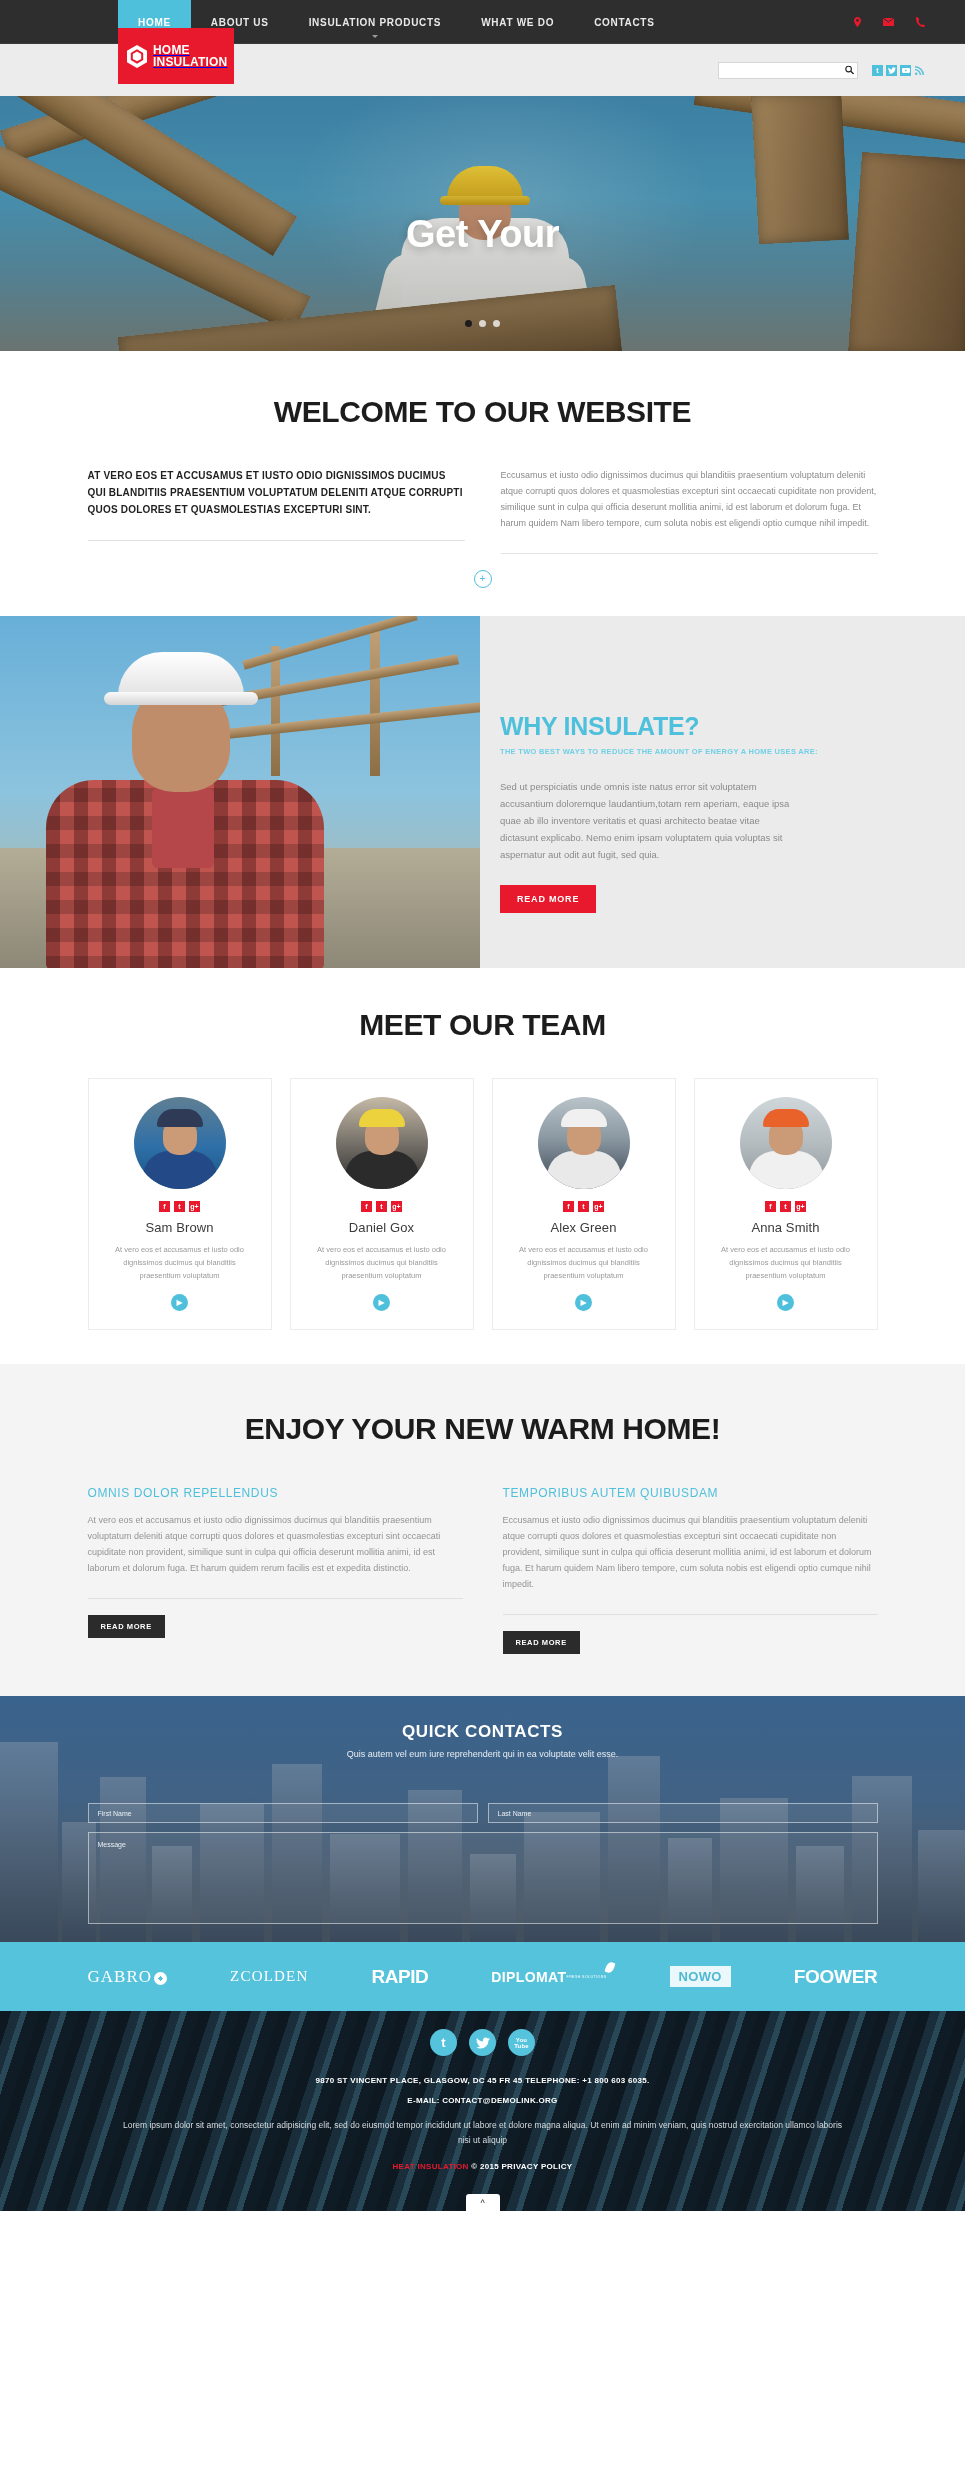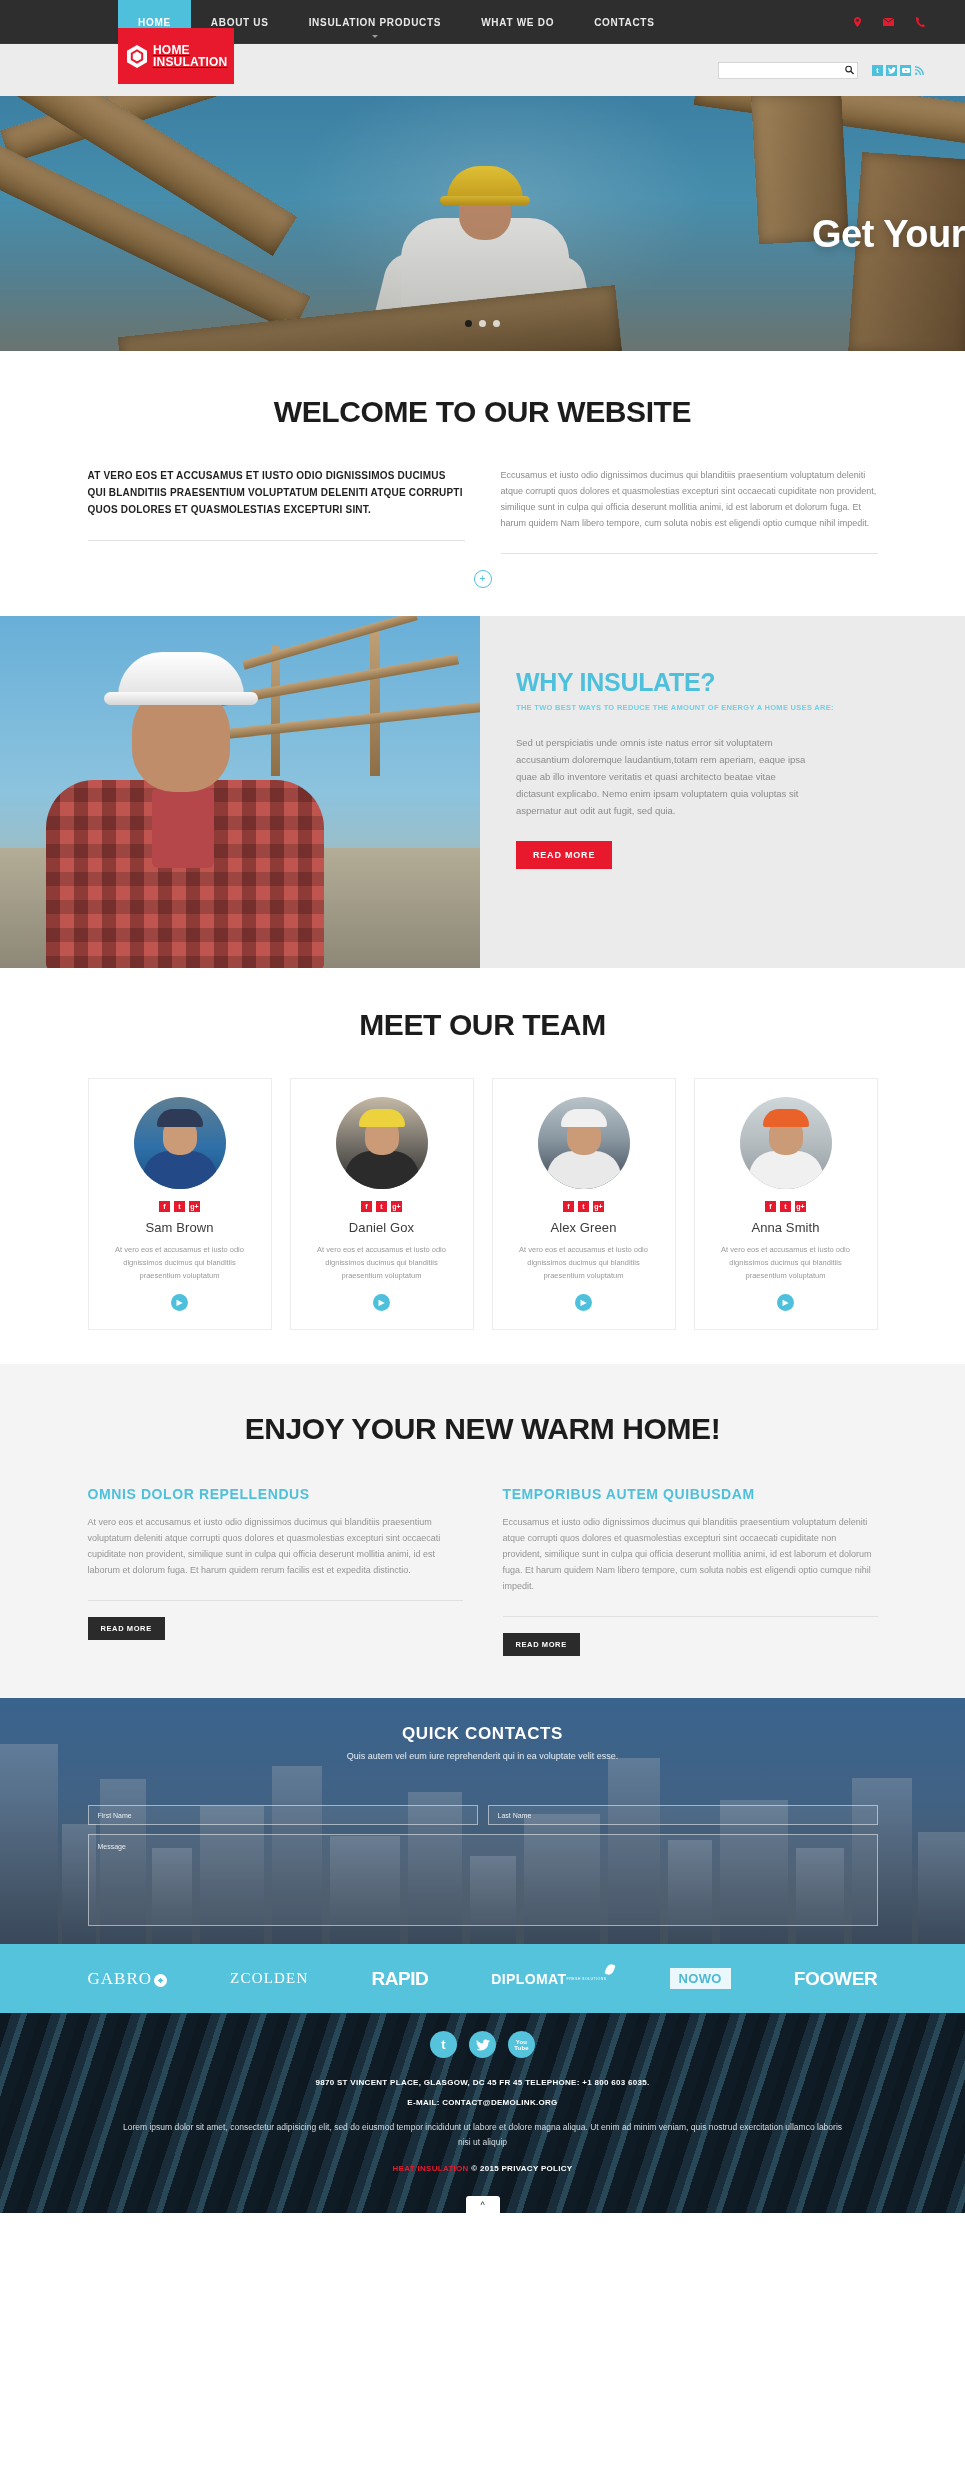--- a/index.html
+++ b/index.html
@@ -104,21 +104,21 @@
             background:#c99372; border-radius:26px 26px 24px 24px; }
   .w-helmet { position:absolute; left:64px; top:22px; width:76px; height:38px;
               background:linear-gradient(180deg,#f2d03a,#d4a81d); border-radius:38px 38px 6px 6px; }
   .w-helmet:after { content:""; position:absolute; left:-7px; bottom:-1px; width:90px; height:9px;
               background:linear-gradient(180deg,#e8c636,#c99c18); border-radius:5px; }
   .w-armL { position:absolute; left:-4px; top:110px; width:60px; height:92px;
             background:linear-gradient(180deg,#efefec,#d9d9d4); border-radius:26px; transform:rotate(14deg); }
   .w-armR { position:absolute; right:-6px; top:112px; width:58px; height:90px;
             background:linear-gradient(180deg,#efefec,#d9d9d4); border-radius:26px; transform:rotate(-12deg); }
   .hero-shade { position:absolute; inset:0; background:linear-gradient(180deg,rgba(0,0,0,.05),rgba(0,0,0,.16)); }
-  .hero-text { position:absolute; left:0; right:0; top:118px; text-align:right; color:#fff;
+  .hero-text { position:absolute; left:0; right:0; top:118px; text-align:center; color:#fff;
                text-shadow:0 2px 10px rgba(0,0,0,.25); }
   .hero-t1 { font-size:38px; font-weight:bold; line-height:40px; letter-spacing:-.5px; }
   .hero-t2 { font-size:31px; font-weight:300; line-height:36px; letter-spacing:-.2px; }
   .hero-dots { position:absolute; left:0; right:0; top:224px; display:flex; justify-content:center; gap:7px; }
   .hdot { width:7px;height:7px;border-radius:50%;background:rgba(255,255,255,.75); }
   .hdot.on { background:#1d1d1d; }
 
   
   .welcome { padding:44px 0 28px; background:#fff; }
   .sec-title {
@@ -161,21 +161,21 @@
   .p-head { position:absolute; left:92px; top:32px; width:98px; height:108px;
             background:#c08d6b; border-radius:48px 48px 42px 42px; }
   .p-body { position:absolute; left:6px; top:128px; width:278px; height:190px;
             background:
               repeating-linear-gradient(90deg, #8e3a36 0 14px, #c0554f 14px 28px),
               repeating-linear-gradient(0deg, rgba(0,0,0,.18) 0 14px, rgba(255,255,255,.08) 14px 28px);
             background-blend-mode:multiply;
             border-radius:48px 48px 6px 6px; }
   .p-shirt { position:absolute; left:112px; top:136px; width:62px; height:80px;
              background:#b5474a; border-radius:6px; }
-  .why-body { flex:1; padding:52px 48px 0 36px; }
+  .why-body { flex:1; padding:52px 48px 0 20px;margin-top:44px; }
   .why-h { color:#4fc0dc; font-size:25px; font-weight:bold; letter-spacing:-.3px; }
   .why-sub { color:#6fd0e6; font-size:7.5px; font-weight:bold; letter-spacing:.3px; margin-top:6px; text-transform:uppercase; }
   .why-p { color:#8b8b8b; font-size:9.5px; line-height:17px; margin-top:22px; max-width:300px; }
   .btn-red {
     display:inline-block; background:#e8192c; color:#fff; font-size:9px; font-weight:bold;
     letter-spacing:.8px; padding:9px 17px; margin-top:22px; border:0; cursor:pointer;
     text-transform:uppercase; font-family:"Liberation Sans",sans-serif;
   }
 
   
@@ -206,21 +206,21 @@
   .play-btn {
     width:17px;height:17px;border-radius:50%;background:#4fc0dc;color:#fff;
     display:flex;align-items:center;justify-content:center;margin:12px auto 0;
     font-size:8px; line-height:1; cursor:pointer;
   }
 
   
   .enjoy { background:#f4f4f4; padding:48px 0 42px; }
   .enjoy-cols { display:flex; gap:40px; margin-top:40px; }
   .ecol { flex:1; }
-  .ehead { color:#4fc0dc; font-size:14px; font-weight:bold; letter-spacing:.6px; text-transform:uppercase; }
+  .ehead { color:#4fc0dc; font-size:12px; font-weight:normal; letter-spacing:.6px; text-transform:uppercase; }
   .ebody { font-size:9px; line-height:16px; color:#949494; margin-top:12px; }
   .erule { border-top:1px solid #e0e0e0; margin:22px 0 16px; }
   .btn-dark {
     display:inline-block; background:#2b2b2b; color:#fff; font-size:7.5px; font-weight:bold;
     letter-spacing:.6px; padding:7px 13px; border:0; cursor:pointer; text-transform:uppercase;
     font-family:"Liberation Sans",sans-serif;
   }
 
   
   .qc { position:relative; height:246px; overflow:hidden; }

